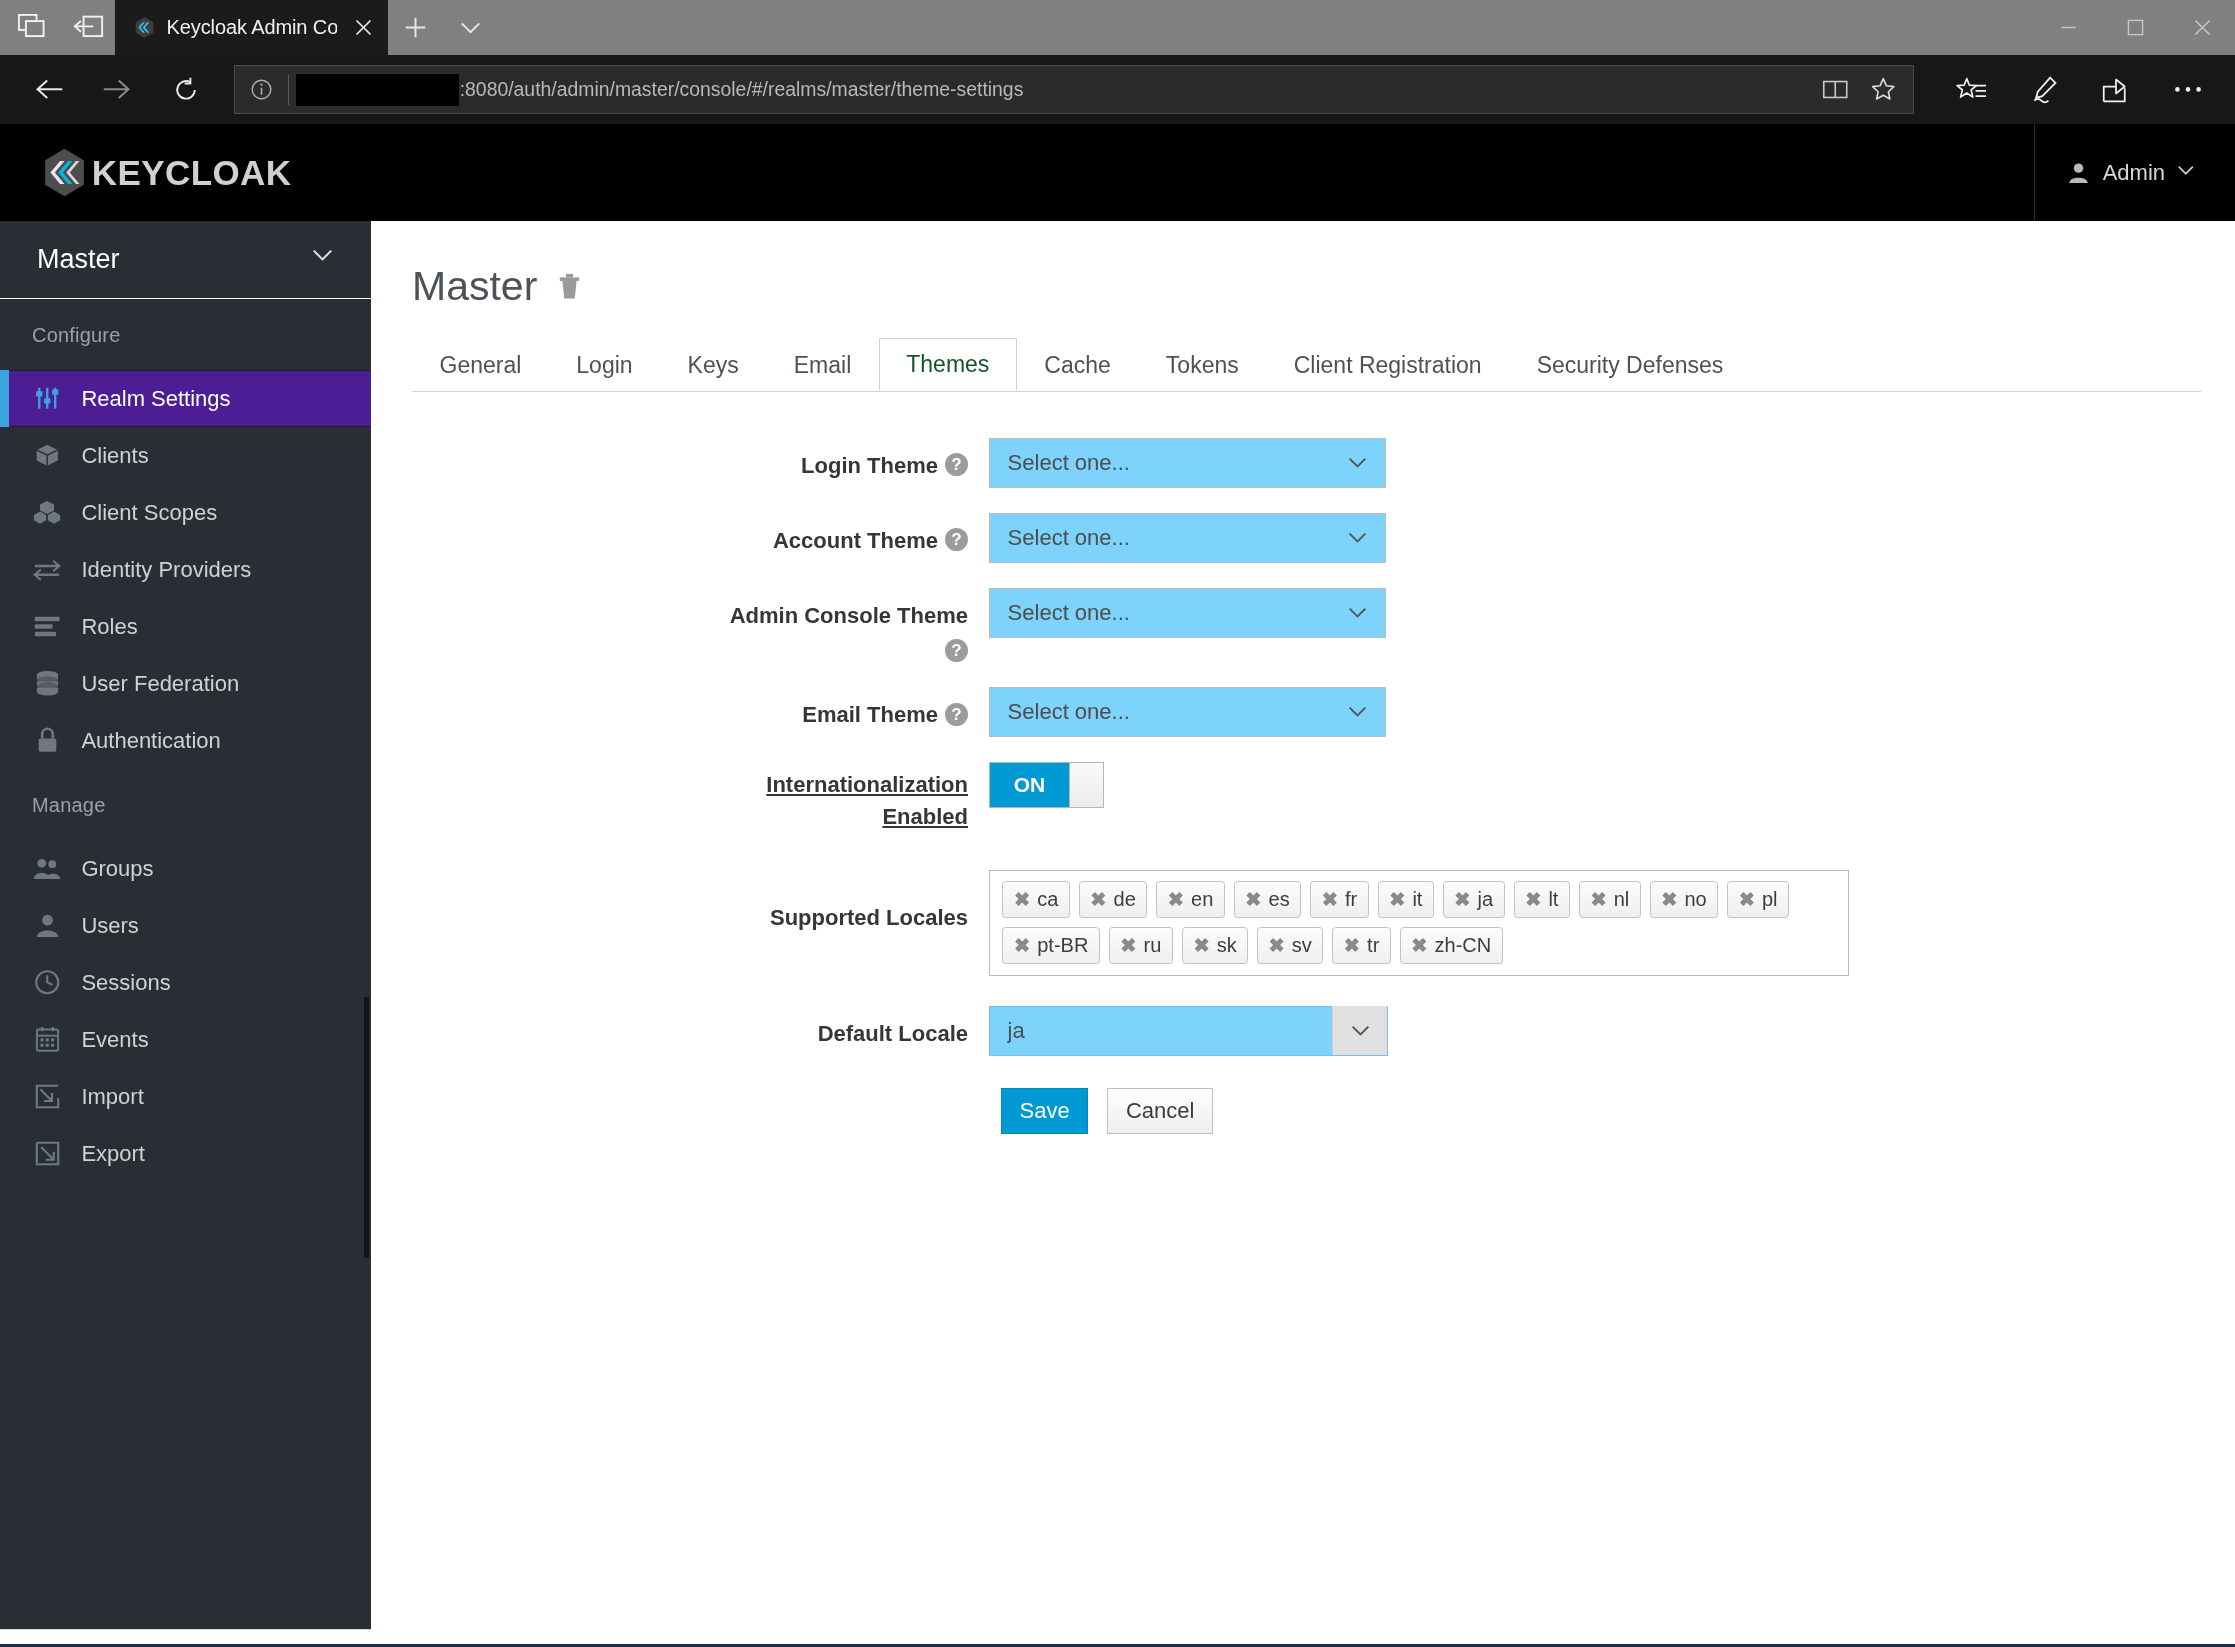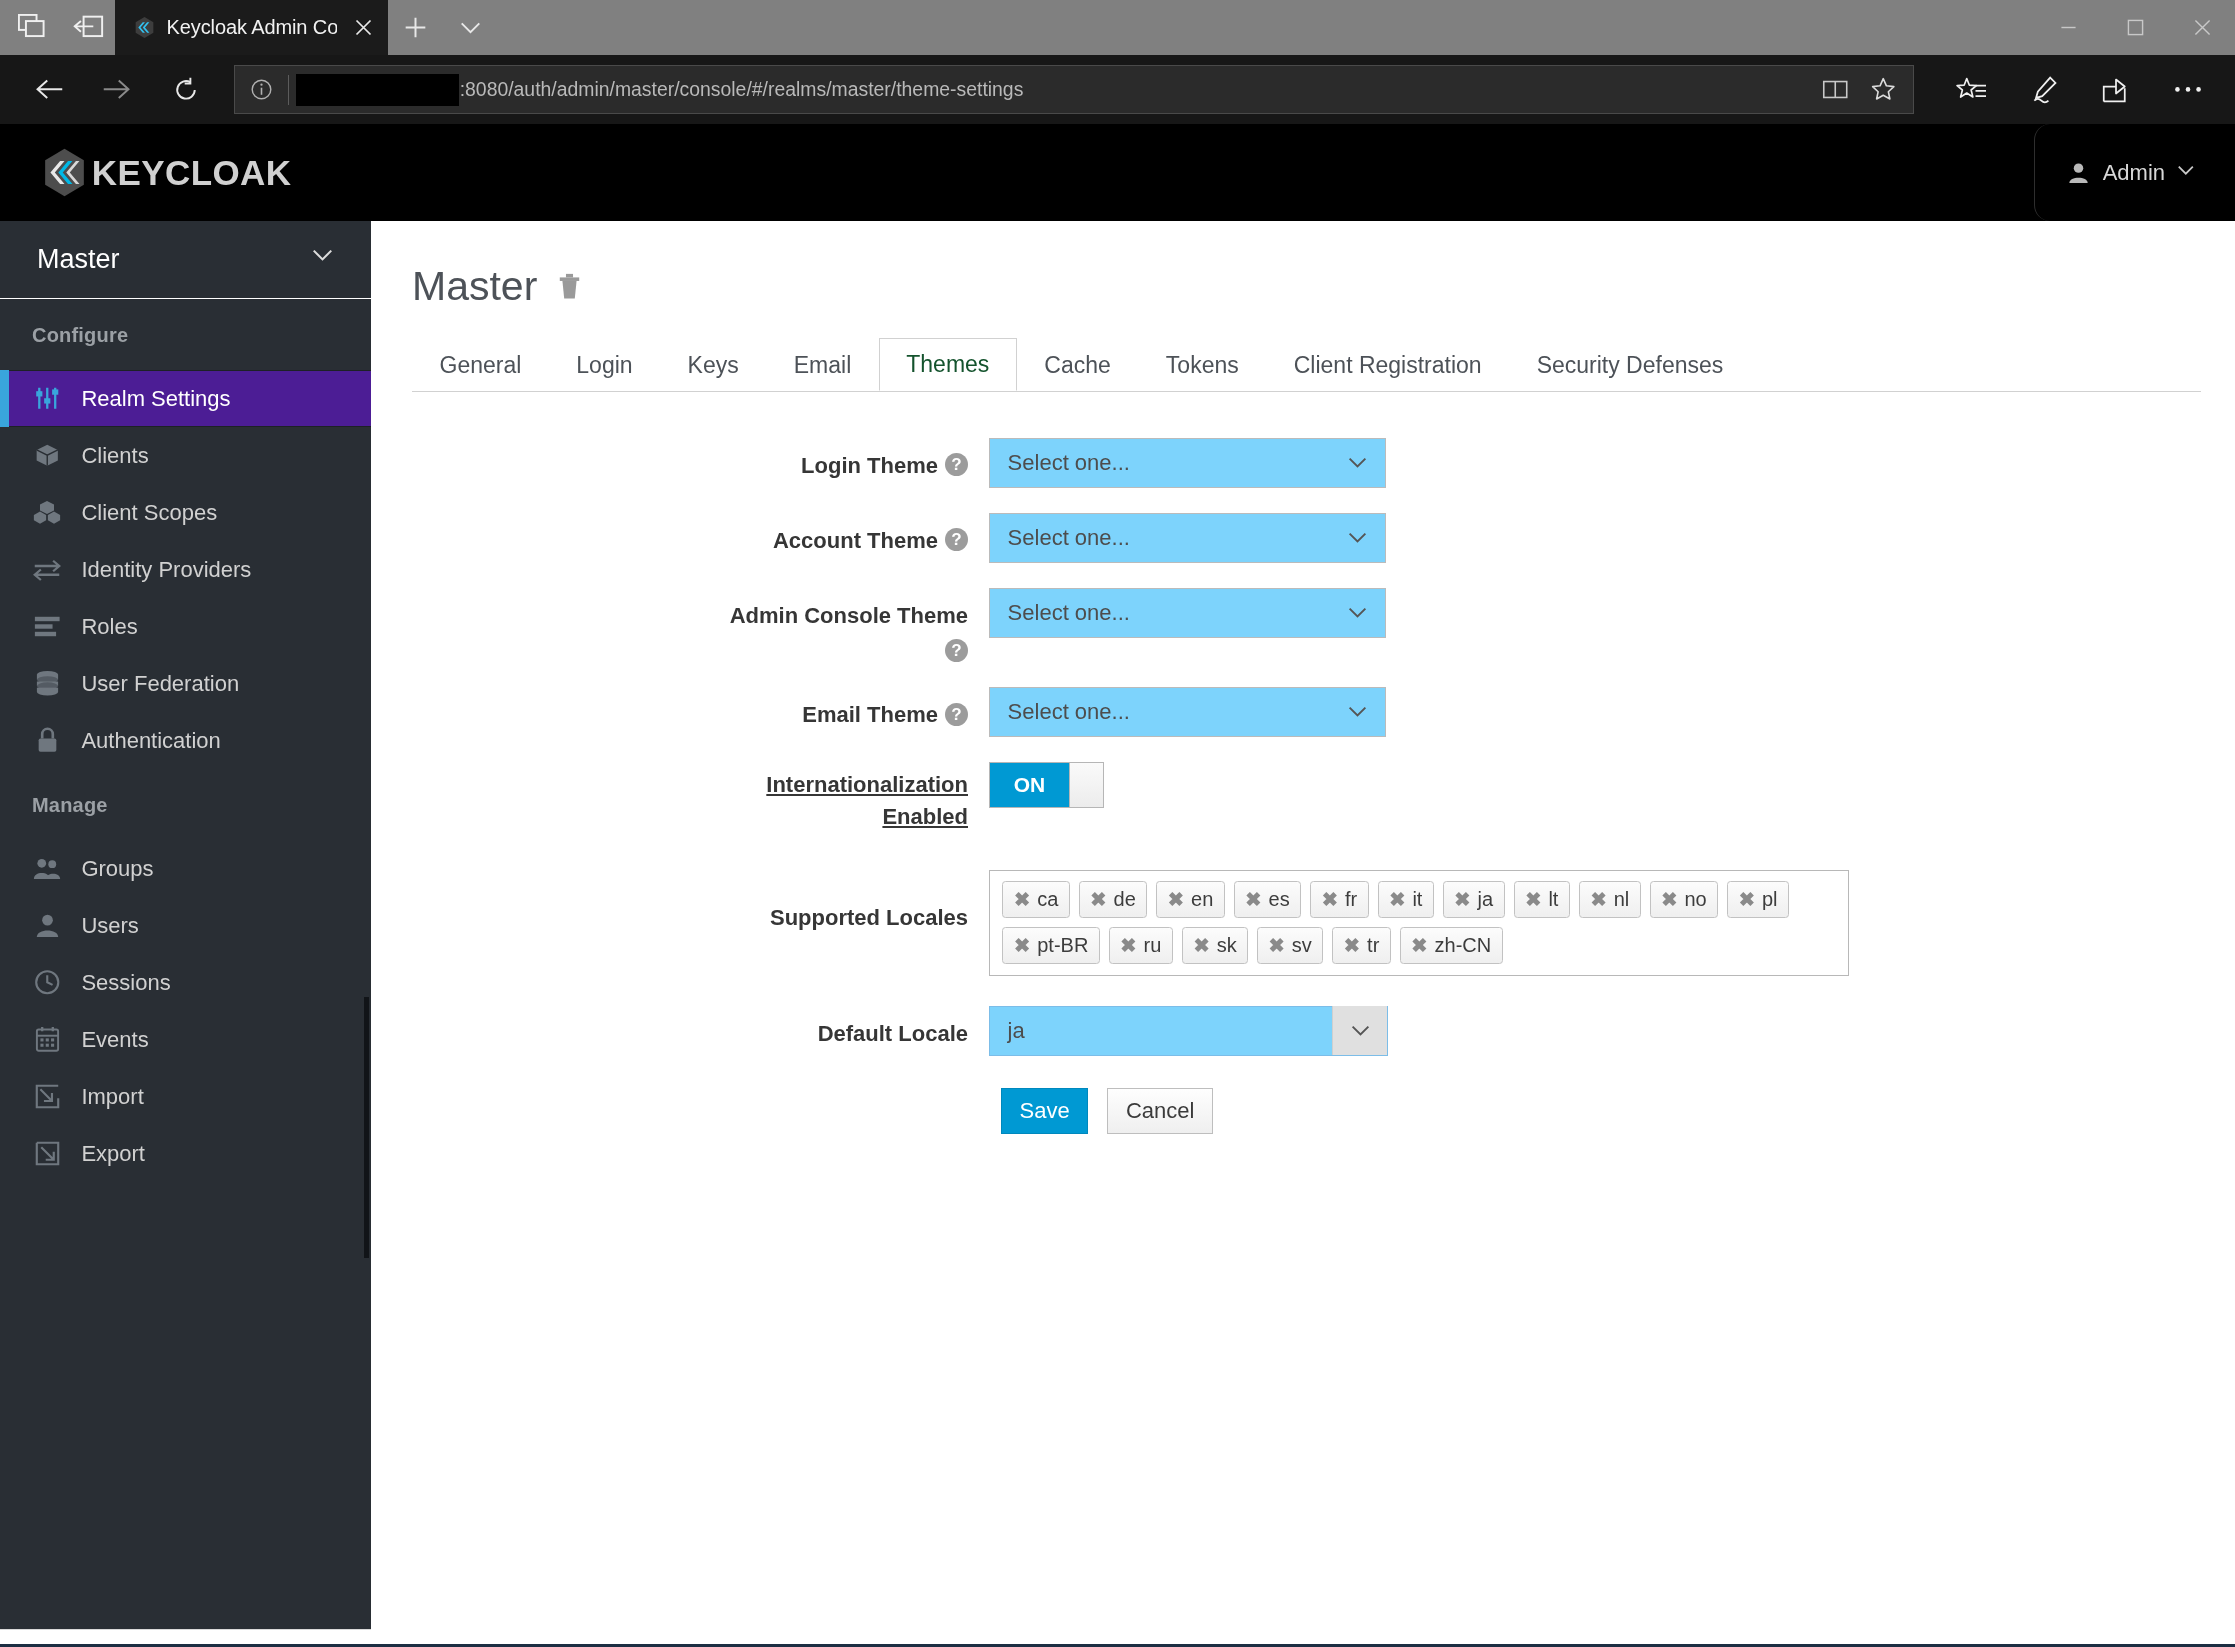--- a/index.html
+++ b/index.html
@@ -64,42 +64,42 @@
     position: relative;
   }
   .kc-logo { display:flex; align-items:center; padding-left: 39px; gap: 0px; }
   .kc-logo-mark { width: 51px; height: 51px; position: relative; flex:0 0 auto;}
   .kc-logo-text {
     font-size: 35px; font-weight: bold; color:#d0d0d0; letter-spacing: 0.4px;
     margin-left: 1.8px;
   }
   .kc-header-right {
     margin-left:auto; height: 97px; display:flex; align-items:center;
-    border-left: 1.8px solid #2e2e2e; padding: 0 41px 0 32px; gap: 12.4px; border-radius: 16px;
+    border-left: 1.8px solid #2e2e2e; padding: 0 41px 0 32px; gap: 12.4px;
   }
   .kc-user-icon { width: 23px; height:23px; display:inline-flex; align-items:center;justify-content:center;}
   .kc-user-name { color:#d8d8d8; font-size: 22px; }
   .kc-caret { width:17.6px; height:17.6px; display:inline-flex; }
 
   .kc-body { display:flex; height: 1427px; position:relative; }
 
   
   .sidebar {
     width: 371px; background:#292e34; flex: 0 0 auto; position:relative;
     border-right: 0;
   }
   .realm-select {
     height: 78px; display:flex; align-items:center; justify-content:space-between;
     padding: 0 37px 0 37px; border-bottom: 1.8px solid #fff;
   }
   .realm-name { color:#fff; font-size: 27px; }
   .realm-caret { width: 23px; height:23px; display:flex; }
 
   .nav-section-title {
-    color:#9ba0a5; font-size: 20px; padding: 25px 0 23px 32px; letter-spacing:0.2px;font-weight:bold;
+    color:#9ba0a5; font-size: 20px; padding: 25px 0 23px 32px; letter-spacing:0.2px;
   }
   .nav-item {
     display:flex; align-items:center; height: 57px; padding-left: 32px; gap: 19.4px;
     position: relative; border-top: 0.9px solid transparent; border-bottom:0.9px solid transparent;
   }
   .nav-item .nav-label { color:#d1d1d1; font-size: 22px; }
   .nav-item .nav-ico { width: 30px; height:30px; display:flex;align-items:center;justify-content:center; flex:0 0 auto;}
   .nav-item.active {
     background:#4c1d95; border-top:0.9px solid #1d2126; border-bottom:0.9px solid #1d2126;
   }

